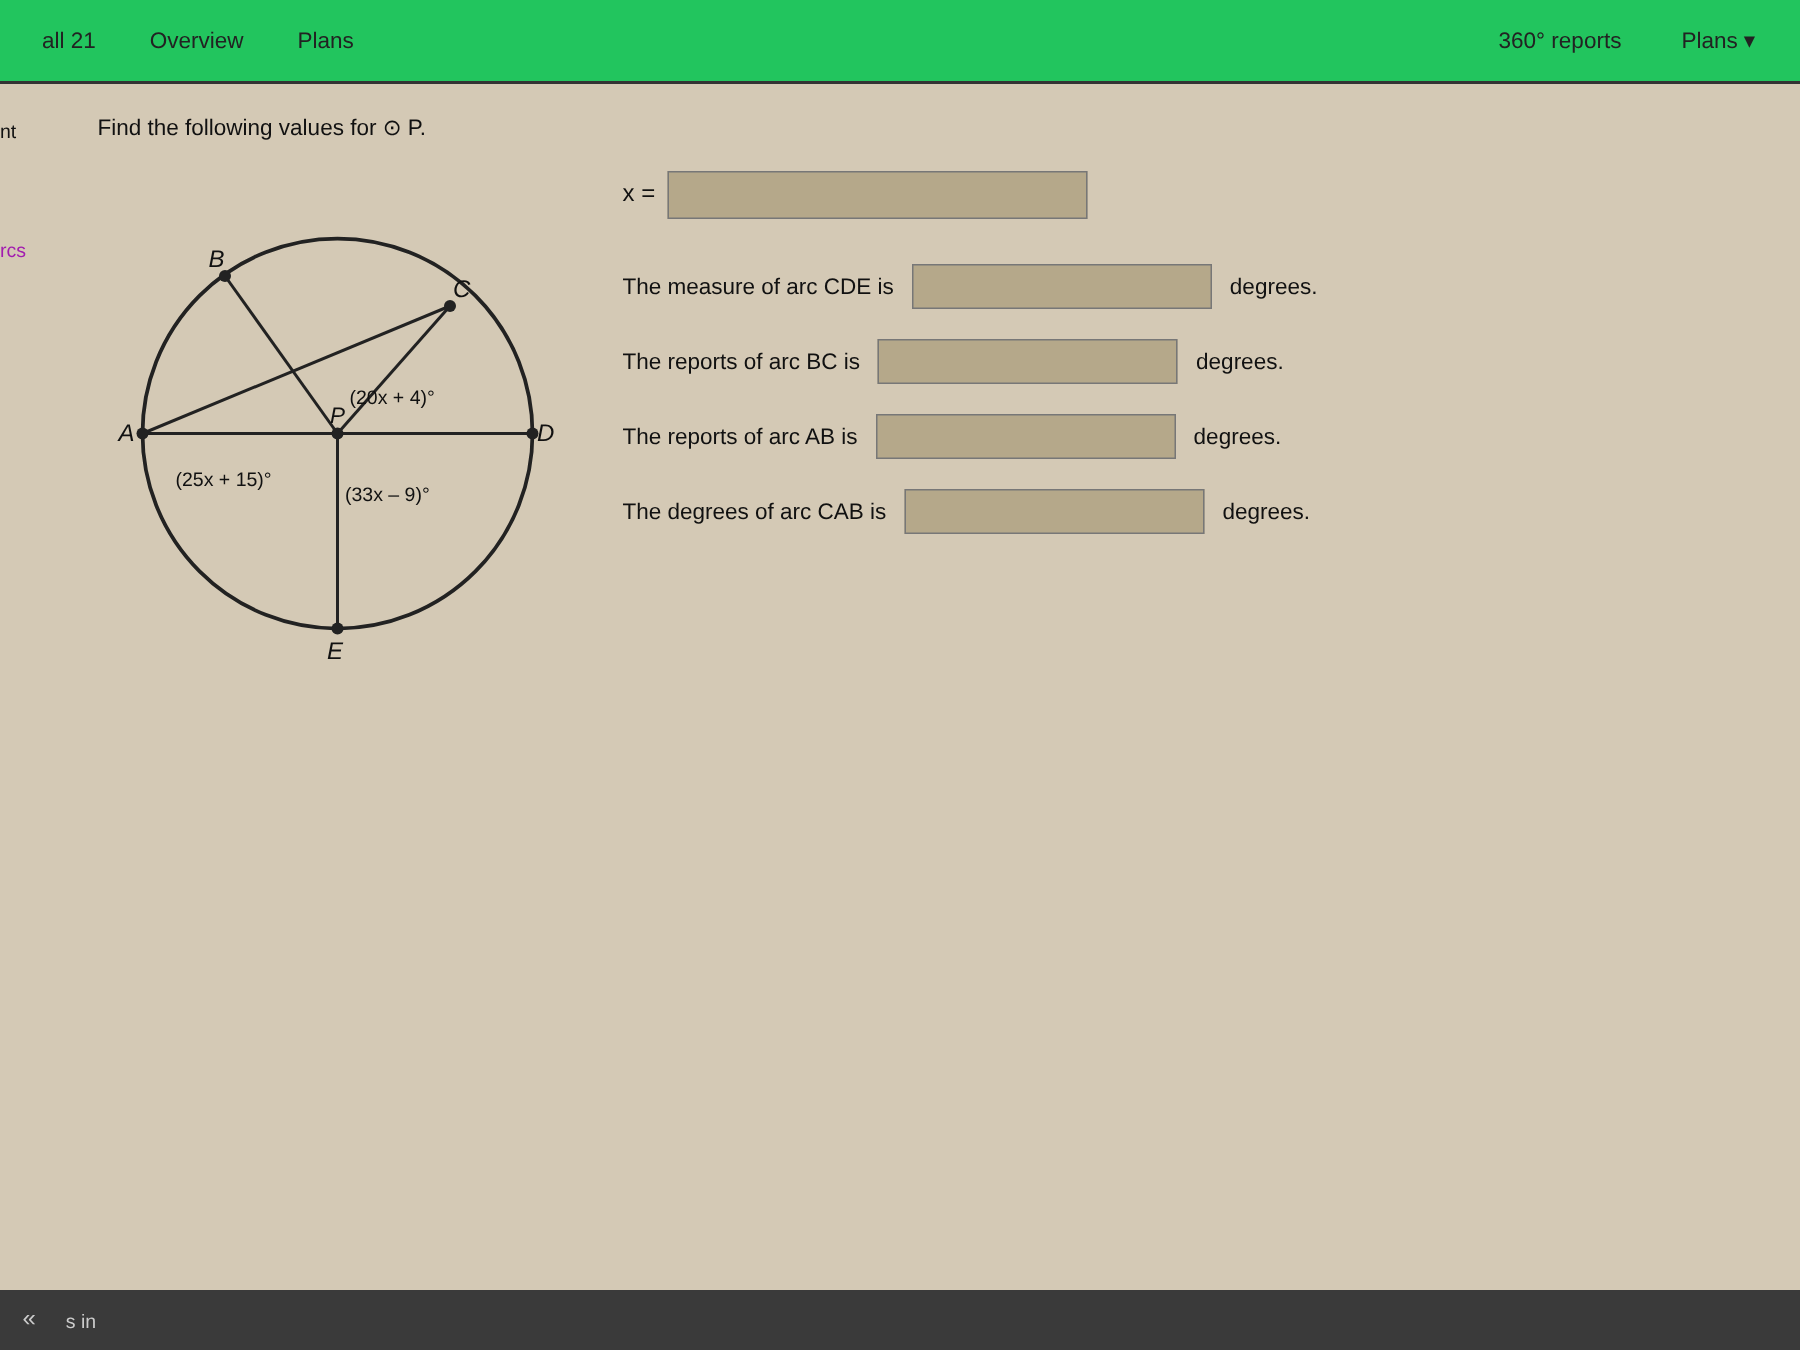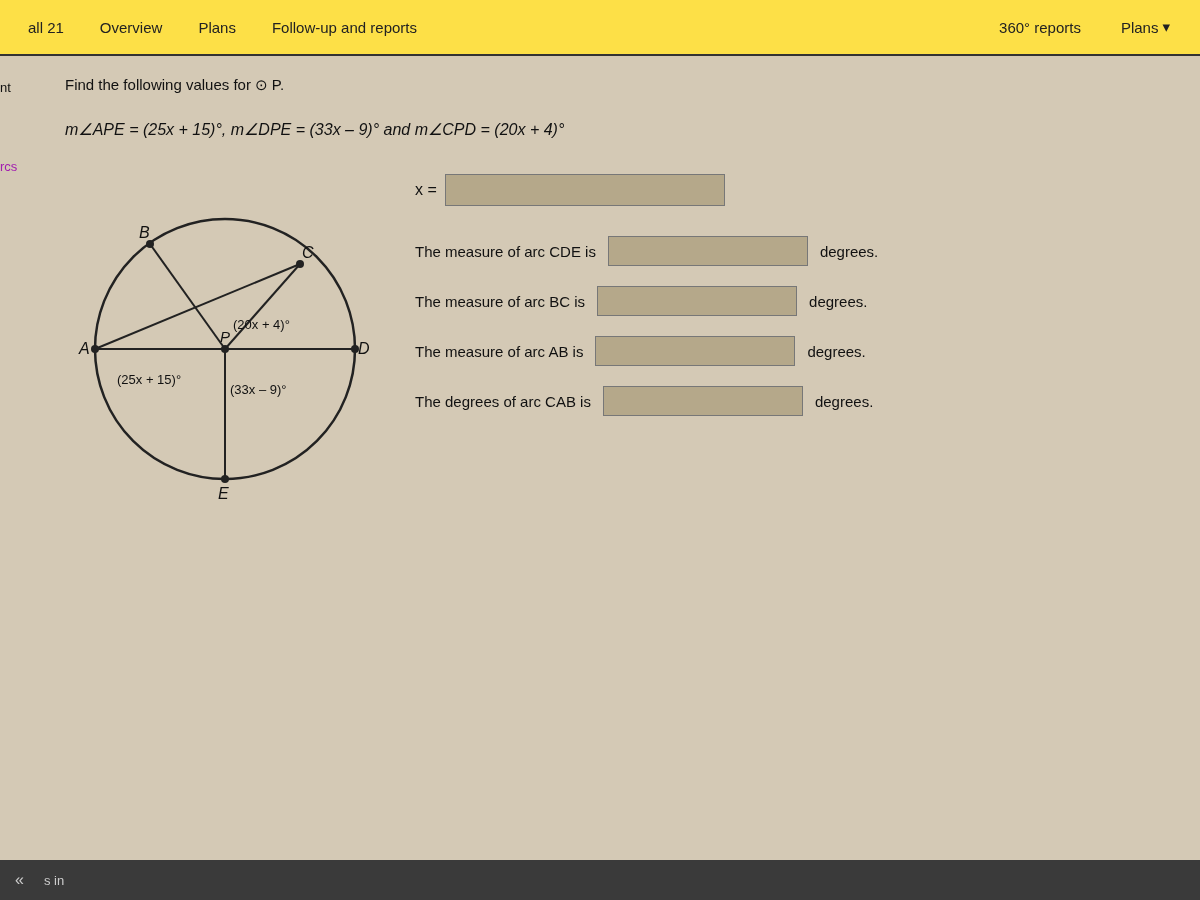--- a/index.html
+++ b/index.html
@@ -9,21 +9,21 @@
       width: 1200px;
       height: 900px;
       overflow: hidden;
       position: relative;
     }
 
     
     .top-nav {
       display: flex;
       align-items: center;
-      background: #fde047;
+      background: #22c55e;
       border-bottom: 2px solid #333;
       height: 56px;
       padding: 16px 10px;
     }
     .nav-item {
       padding: 0 18px;
       height: 56px;
       display: flex;
       align-items: center;
       font-size: 15px;
@@ -58,21 +58,21 @@
     
     .main-content {
       padding: 20px 30px;
       background: #d4c9b5;
       min-height: calc(900px - 56px);
     }
 
     .instruction-text {
       font-size: 15px;
       color: #111;
-      margin-bottom: 26px;
+      margin-bottom: 10px;
     }
 
     .equation-text {
       font-size: 16px;
       color: #111;
       margin-bottom: 25px;
       font-style: italic;
     }
 
     .problem-area {
@@ -170,23 +170,20 @@
 <div class="top-nav">
   <div class="nav-item">
     <span>all 21</span>
   </div>
   <div class="nav-item">
     <span>Overview</span>
   </div>
   <div class="nav-item">
     <span>Plans</span>
   </div>
-  <div class="nav-item">
-    <span>Follow-up and reports</span>
-  </div>
   <div class="nav-spacer"></div>
   <div class="nav-reports">
     <span>360° reports</span>
   </div>
   <div class="nav-more">
     <span>Plans</span>
     <span style="margin-left:4px;">▾</span>
   </div>
 </div>
 
@@ -196,23 +193,20 @@
     <span style="font-size:13px; color:#111;">nt</span>
     <span style="font-size:13px; color:#a21caf;">rcs</span>
   </div>
 
   <div style="margin-left: 35px;">
 
     <p class="instruction-text">
       <span>Find the following values for ⊙ P.</span>
     </p>
 
-    <p class="equation-text">
-      <span>m∠APE = (25x + 15)°,  m∠DPE = (33x – 9)° and m∠CPD = (20x + 4)°</span>
-    </p>
 
     <div class="problem-area">
 
       <div class="diagram-container">
         <svg class="diagram-svg" viewBox="0 0 320 380">
 
           <circle cx="160" cy="185" r="130" fill="none" stroke="#222" stroke-width="2.5"></circle>
 
           <line x1="160" y1="185" x2="30" y2="185" stroke="#222" stroke-width="2"></line>
 
@@ -260,27 +254,27 @@
           <input type="text" class="x-input" style="">
         </div>
 
         <div class="measure-row">
           <span>The measure of arc CDE is</span>
           <input type="text" class="measure-input" style="">
           <span class="degrees-label">degrees.</span>
         </div>
 
         <div class="measure-row">
-          <span>The measure of arc BC is</span>
-          <input type="text" class="measure-input" style="">
-          <span class="degrees-label">degrees.</span>
-        </div>
-
-        <div class="measure-row">
-          <span>The measure of arc AB is</span>
+          <span>The reports of arc BC is</span>
+          <input type="text" class="measure-input" style="">
+          <span class="degrees-label">degrees.</span>
+        </div>
+
+        <div class="measure-row">
+          <span>The reports of arc AB is</span>
           <input type="text" class="measure-input" style="">
           <span class="degrees-label">degrees.</span>
         </div>
 
         <div class="measure-row">
           <span>The degrees of arc CAB is</span>
           <input type="text" class="measure-input" style="">
           <span class="degrees-label">degrees.</span>
         </div>
 

